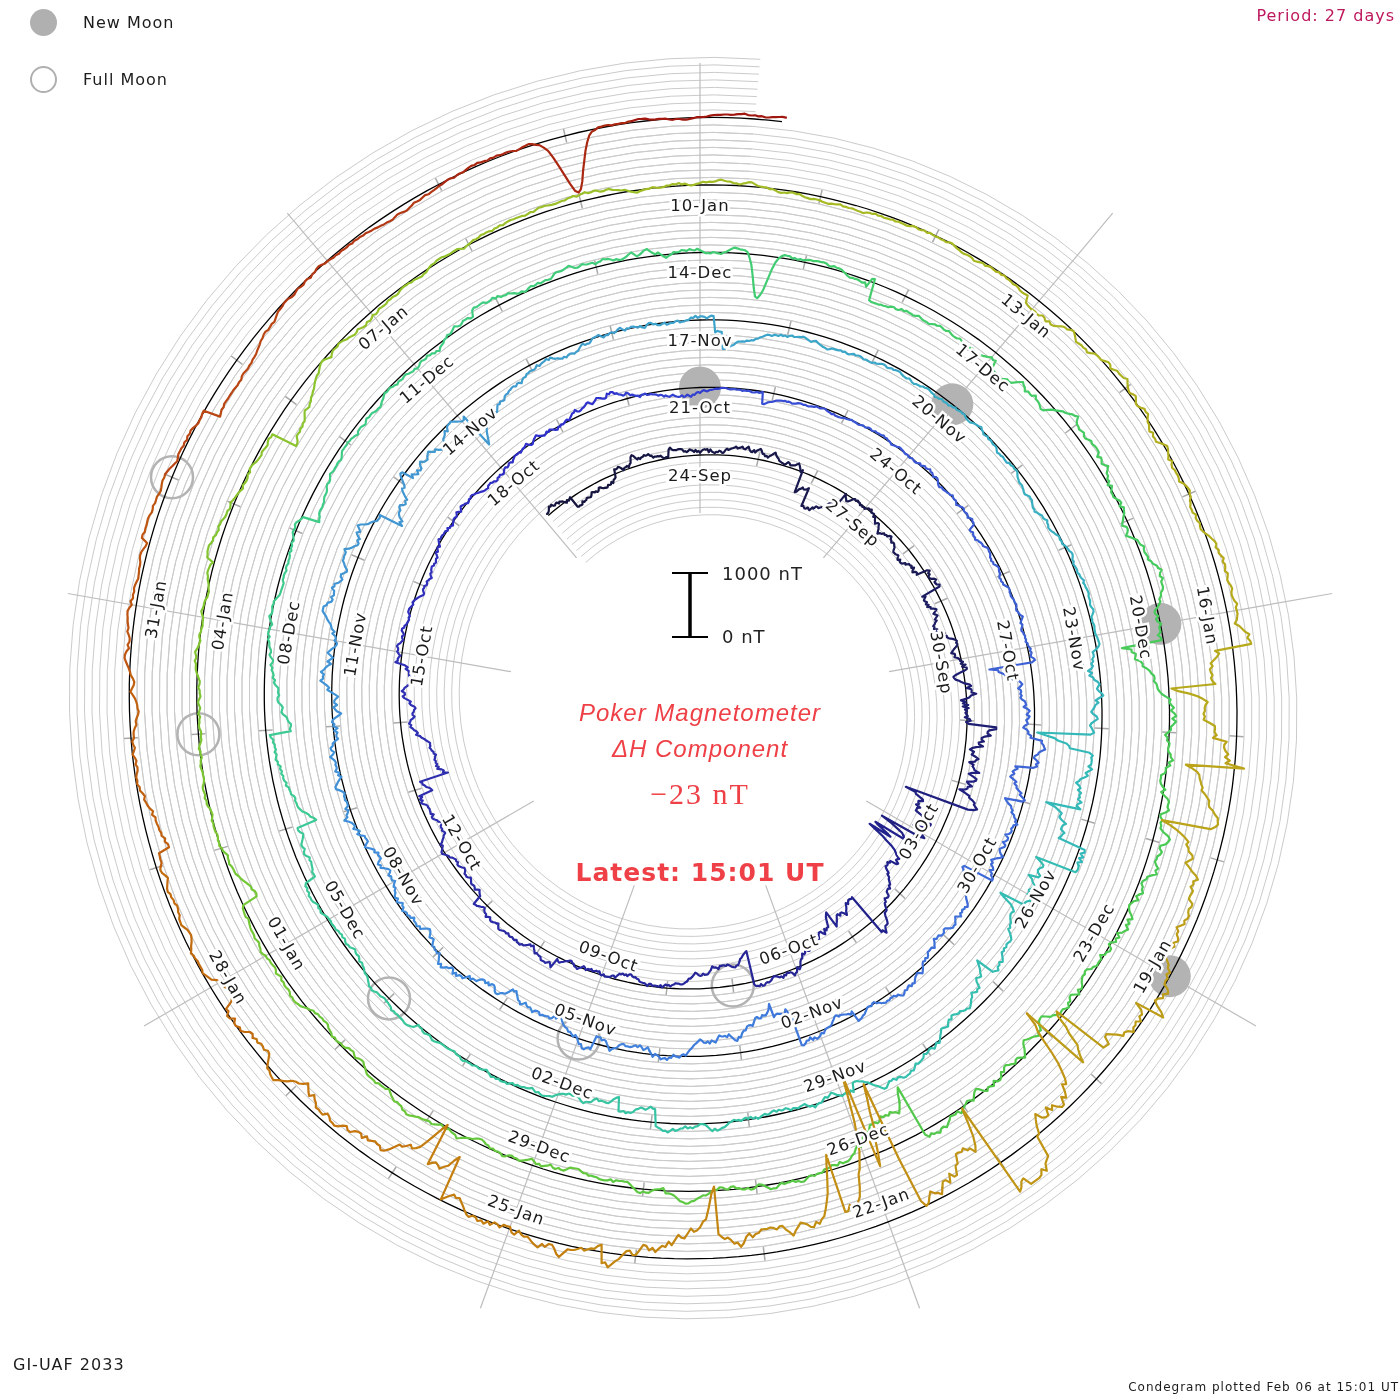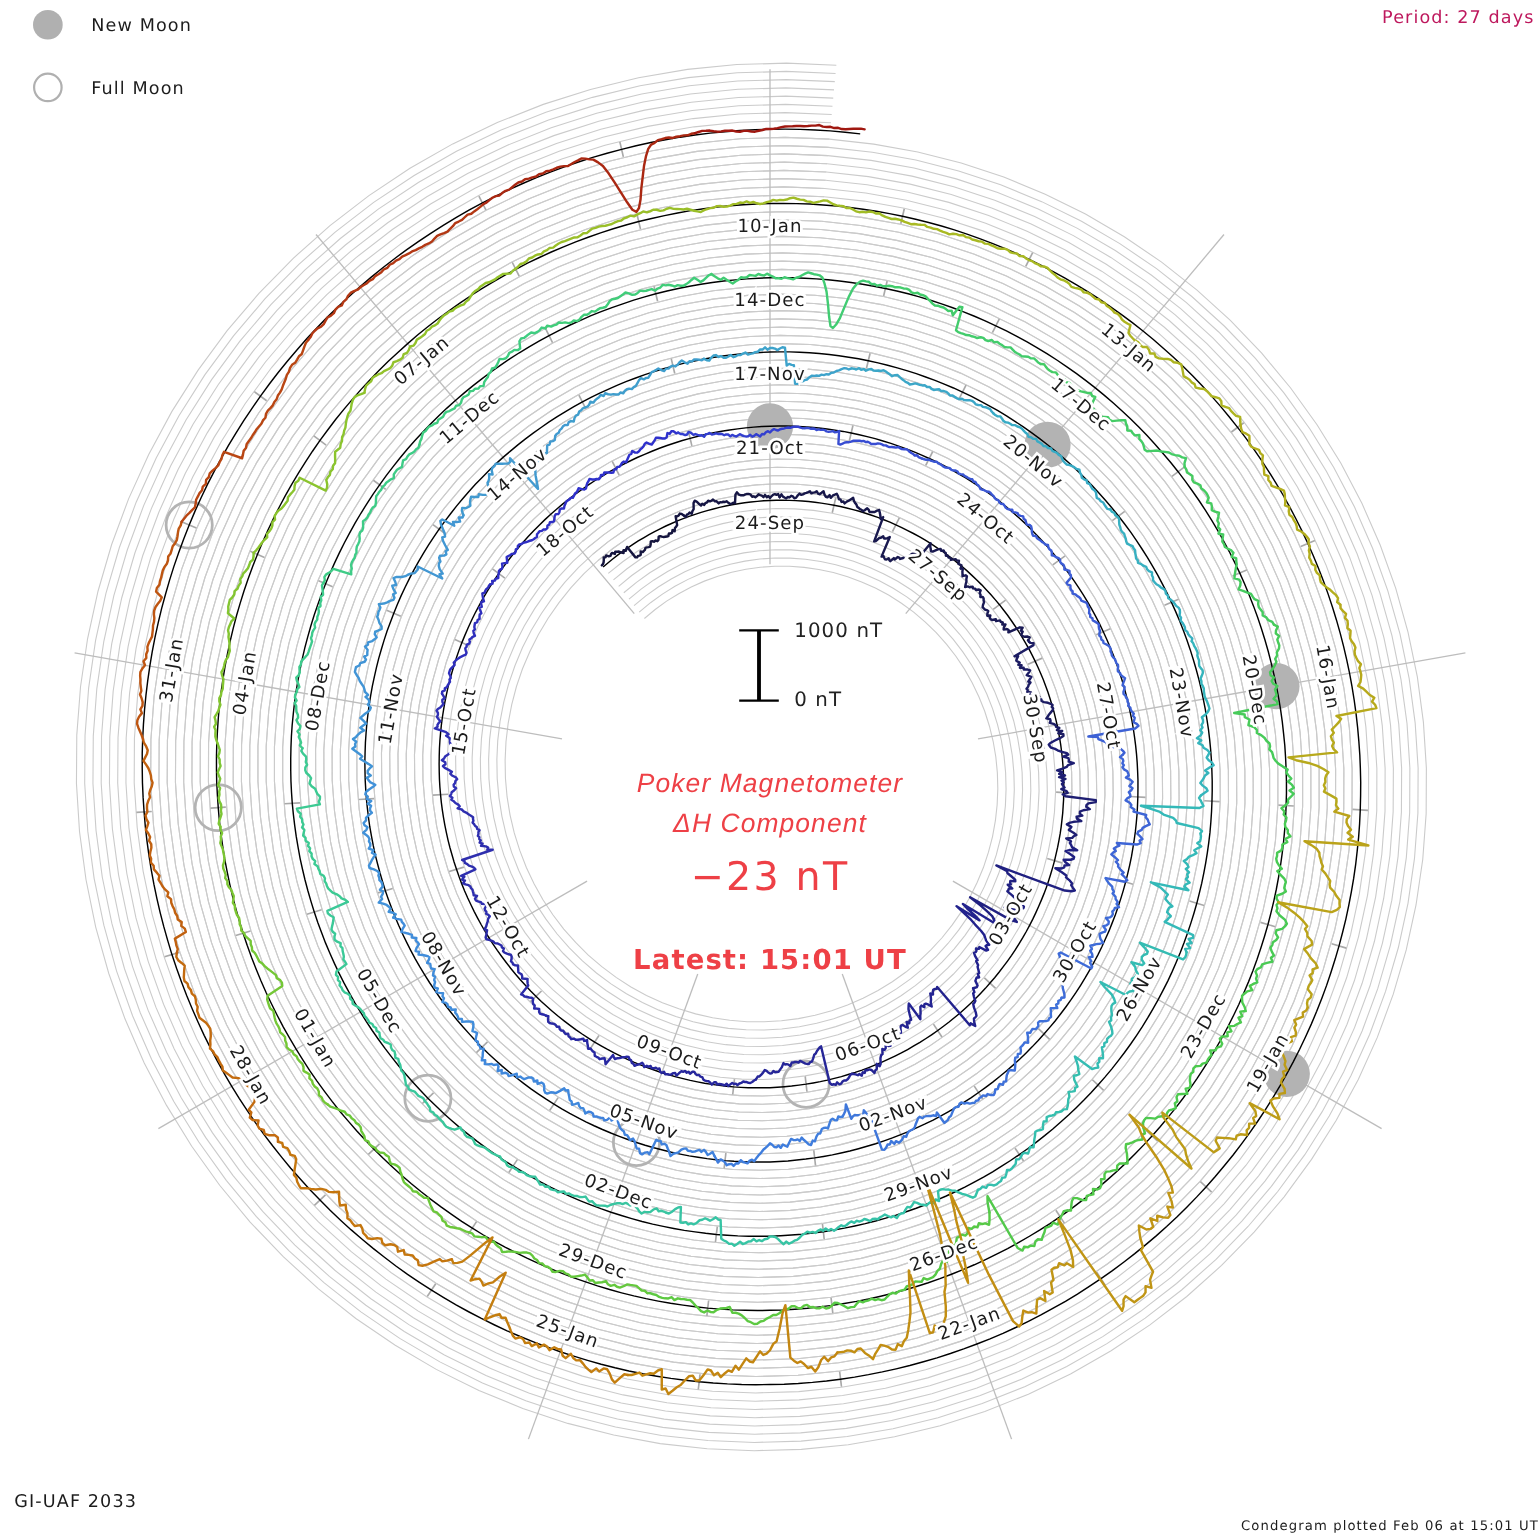--- a/index.html
+++ b/index.html
@@ -13,21 +13,21 @@
   .moon-full{background:#fff;border:2px solid #b0b0b0;}
   .legend-label{font-size:16px;letter-spacing:1px;color:#1c1c1c;}
   .period{position:absolute;top:6px;right:5px;font-size:16px;letter-spacing:1px;color:#be185d;}
   .footer-left{position:absolute;left:13px;bottom:26px;font-size:16px;letter-spacing:1px;color:#1c1c1c;}
   .footer-right{position:absolute;right:1px;bottom:6px;font-size:12px;letter-spacing:1px;color:#1c1c1c;}
   .scale-label{position:absolute;font-size:18px;letter-spacing:1px;color:#222;}
   .scale-top{left:722px;top:563px;}
   .scale-bottom{left:722px;top:626px;text-align:right;}
   .center-text{position:absolute;left:0;width:1400px;text-align:center;color:#ee4046;}
   .ct-title{top:695px;font-family:Liberation Sans, sans-serif;font-style:italic;font-size:24px;line-height:36px;letter-spacing:1px;}
-  .ct-value{top:777px;font-size:36px;letter-spacing:2px;}
+  .ct-value{top:777px;font-size:30px;letter-spacing:2px;font-family:Liberation Serif, serif;}
   .ct-latest{top:858px;font-size:25px;line-height:29px;letter-spacing:1px;font-weight:bold;}
 </style>
 </head>
 <body>
 
 <div id="page">
 
   <svg id="spiral-svg" width="1400" height="1400" viewBox="0 0 1400 1400">
     <g id="chart-layers">
         <g>

